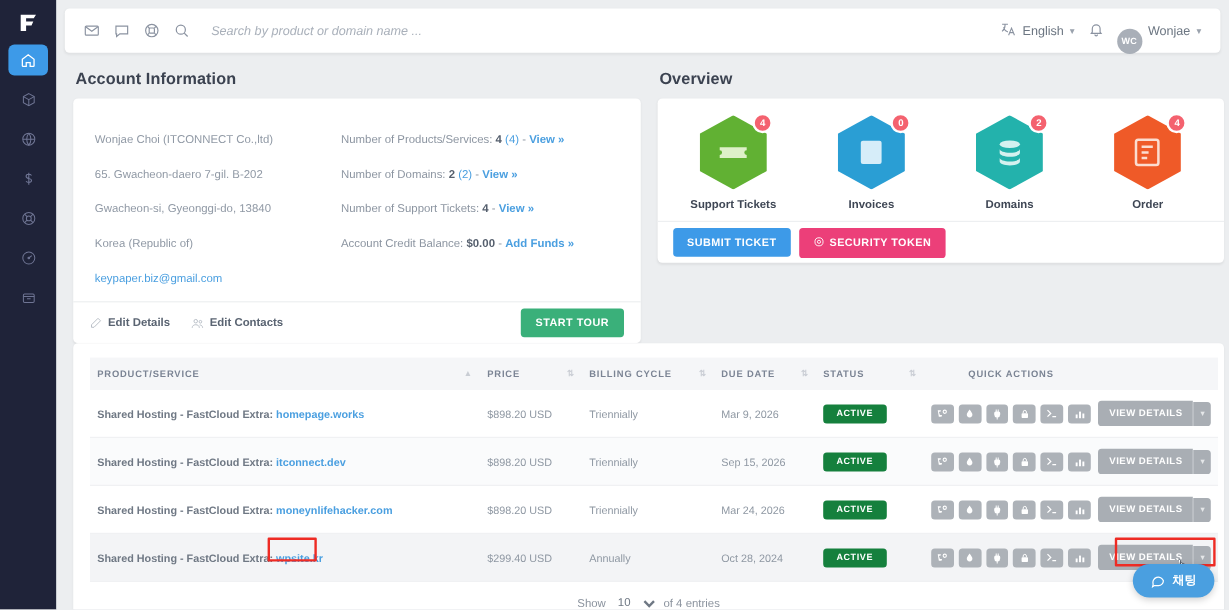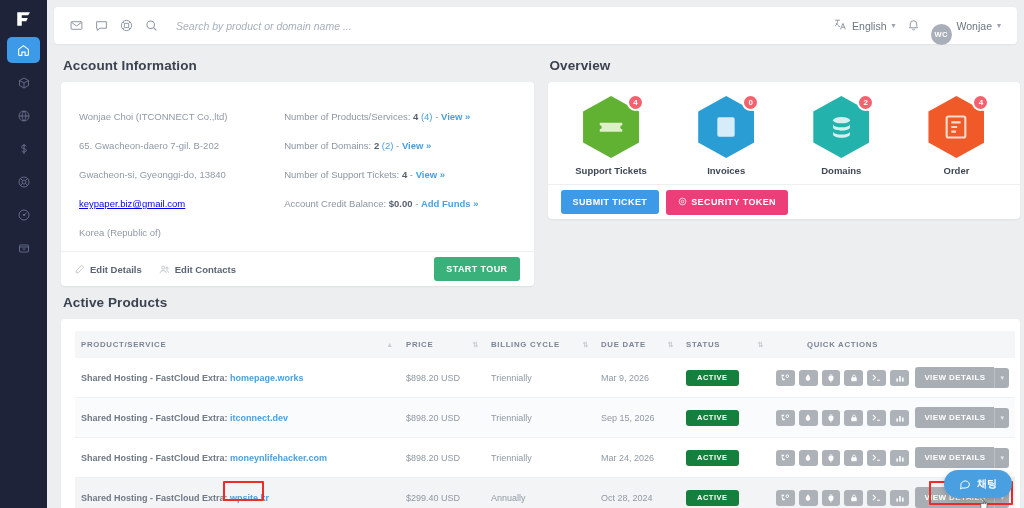--- a/index.html
+++ b/index.html
@@ -333,22 +333,22 @@
     <div class="row2">
 
       <div class="col">
         <div class="section-title">Account Information</div>
         <div class="card">
           <div class="acct-body">
             <div class="acct-left">
               <p>Wonjae Choi (ITCONNECT Co.,ltd)</p>
               <p>65. Gwacheon-daero 7-gil. B-202</p>
               <p>Gwacheon-si, Gyeonggi-do, 13840</p>
+              <p>Korea (Republic of)</p>
               <p><a href="#">keypaper.biz@gmail.com</a></p>
-              <p>Korea (Republic of)</p>
             </div>
             <div class="acct-right">
               <p>
                 <span>Number of Products/Services:</span>
                 <b>4</b>
                 <span class="paren">(4)</span>
                 <span>-</span>
                 <a href="#">View »</a>
               </p>
               <p>
@@ -473,21 +473,20 @@
               </span>
               <span>SECURITY TOKEN</span>
             </button>
           </div>
         </div>
       </div>
 
     </div>
 
     <div>
-      <div class="section-title" style="margin-top:9px;">Active Products</div>
       <div class="card products-card" style="position:relative;">
         <table>
           <colgroup>
             <col style="width:325px">
               <col style="width:85px">
               <col style="width:110px">
             <col style="width:85px">
               <col style="width:90px">
               <col style="width:145px">
               <col style="width:100px">

